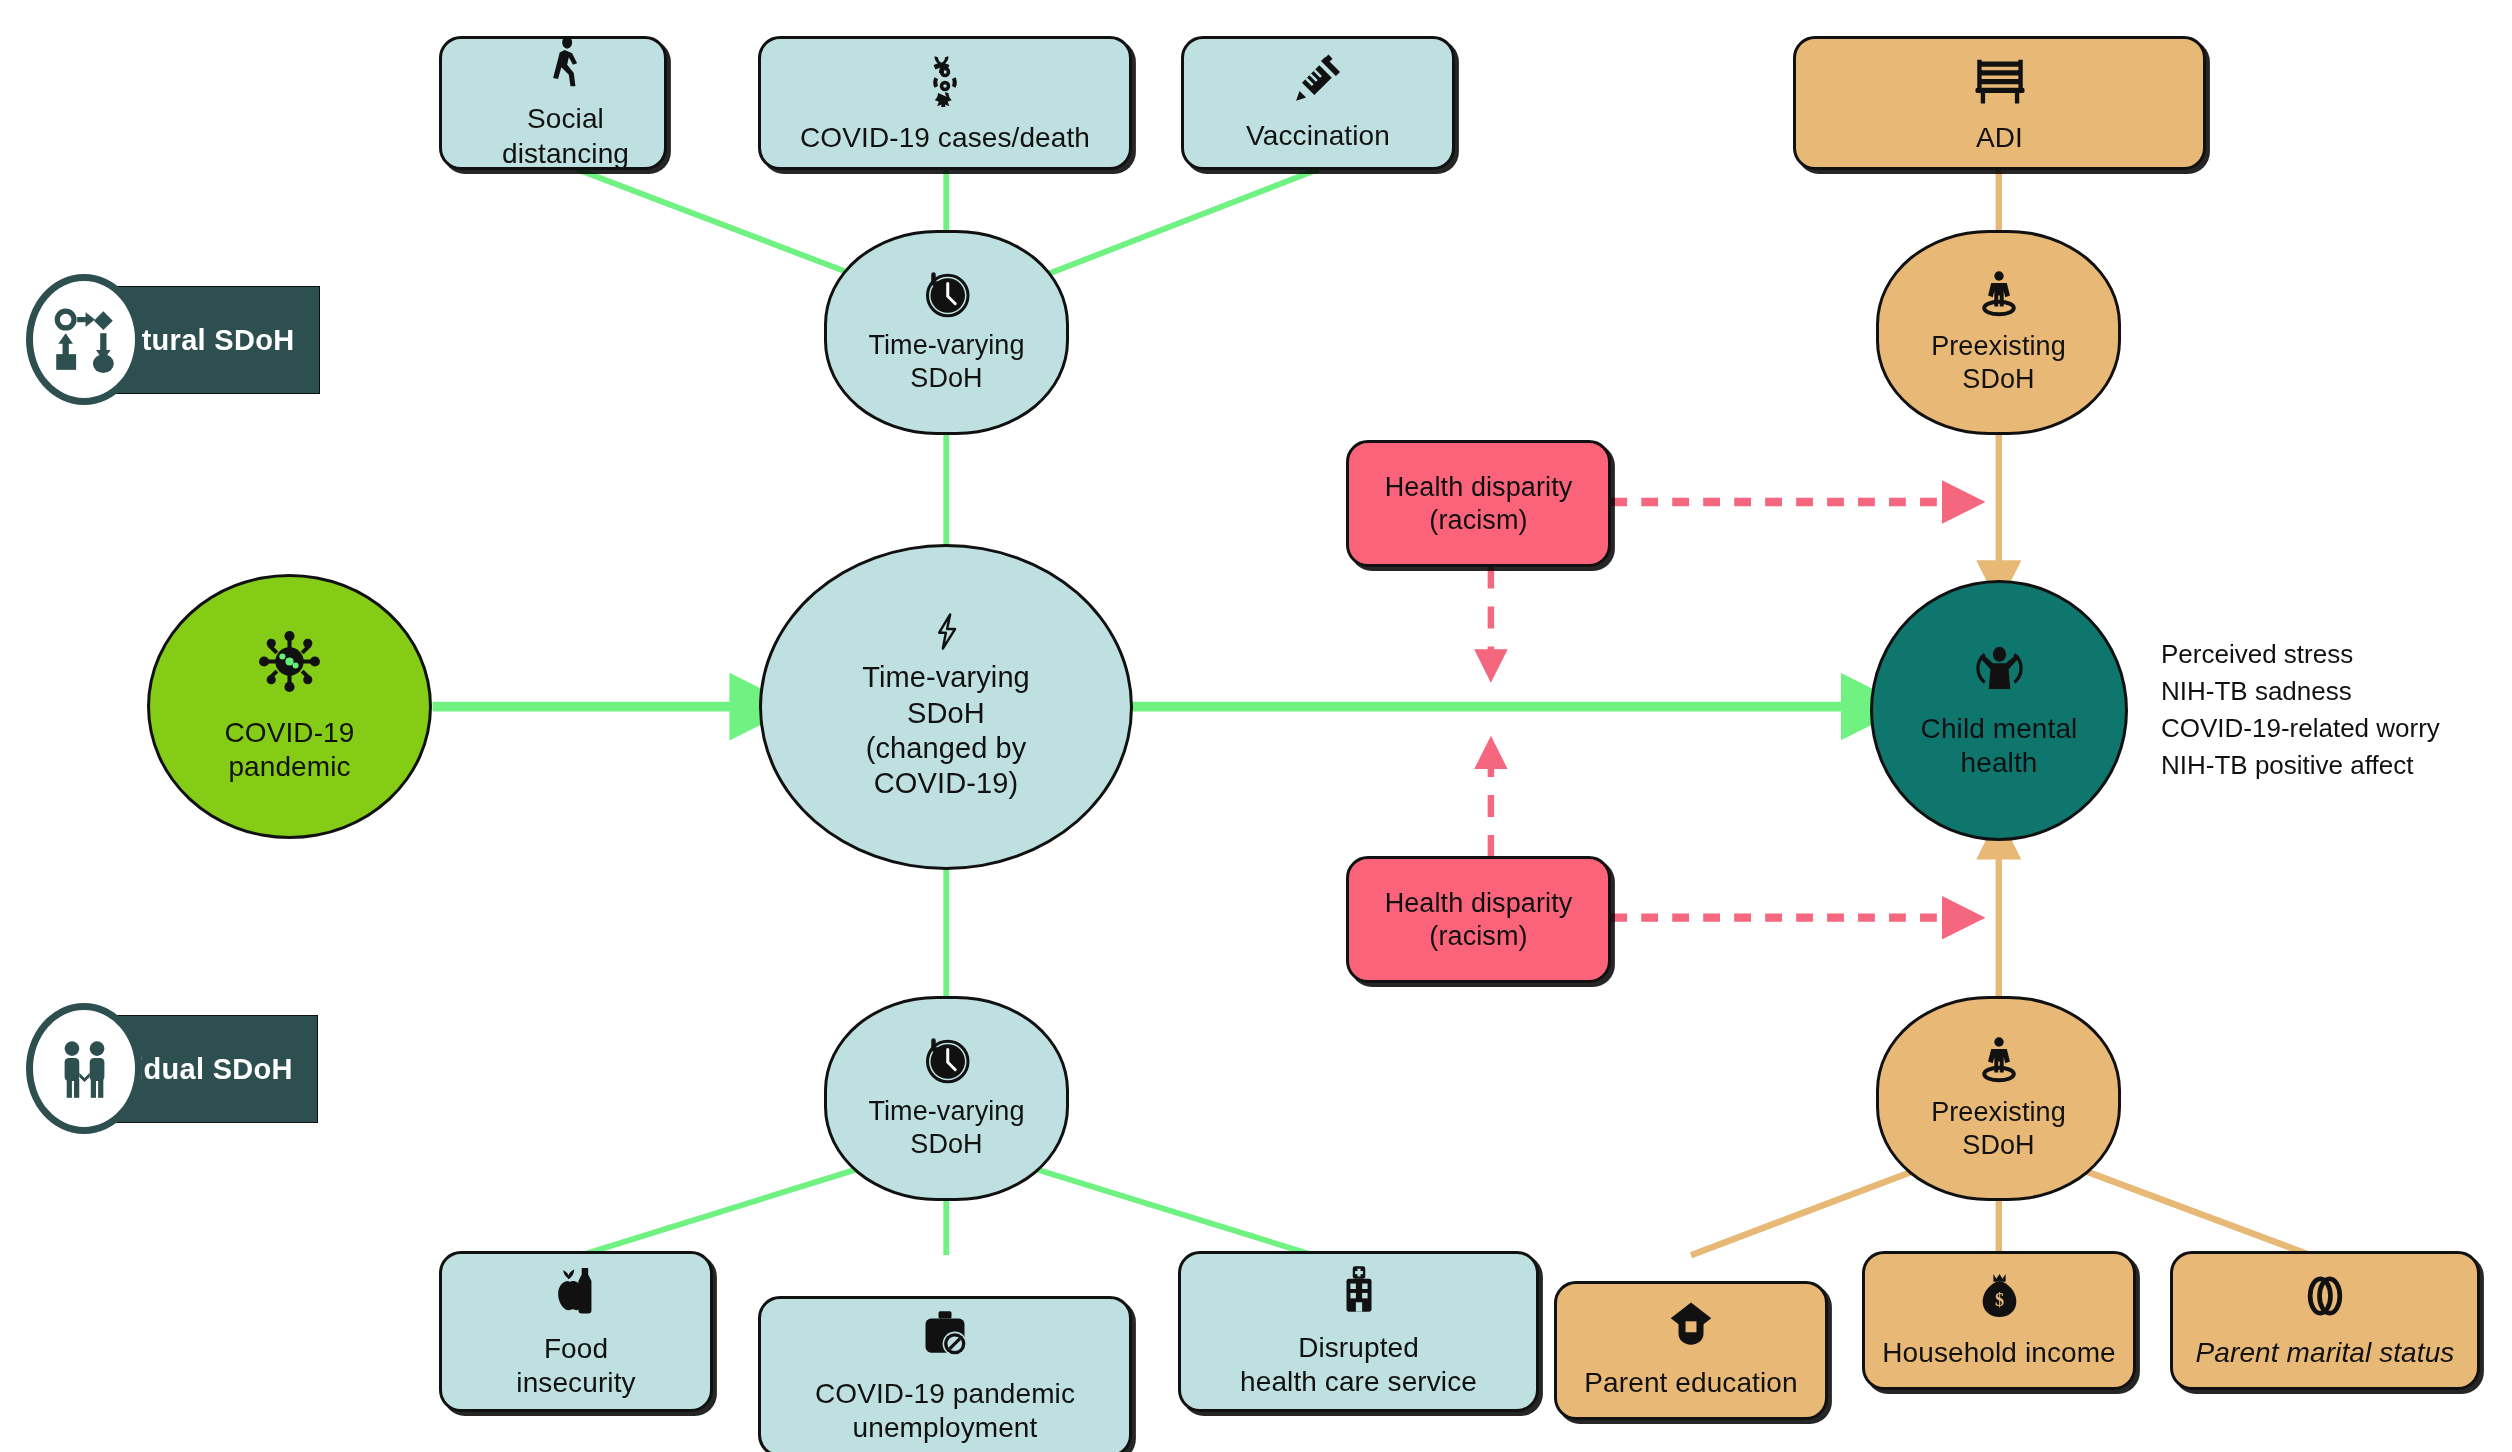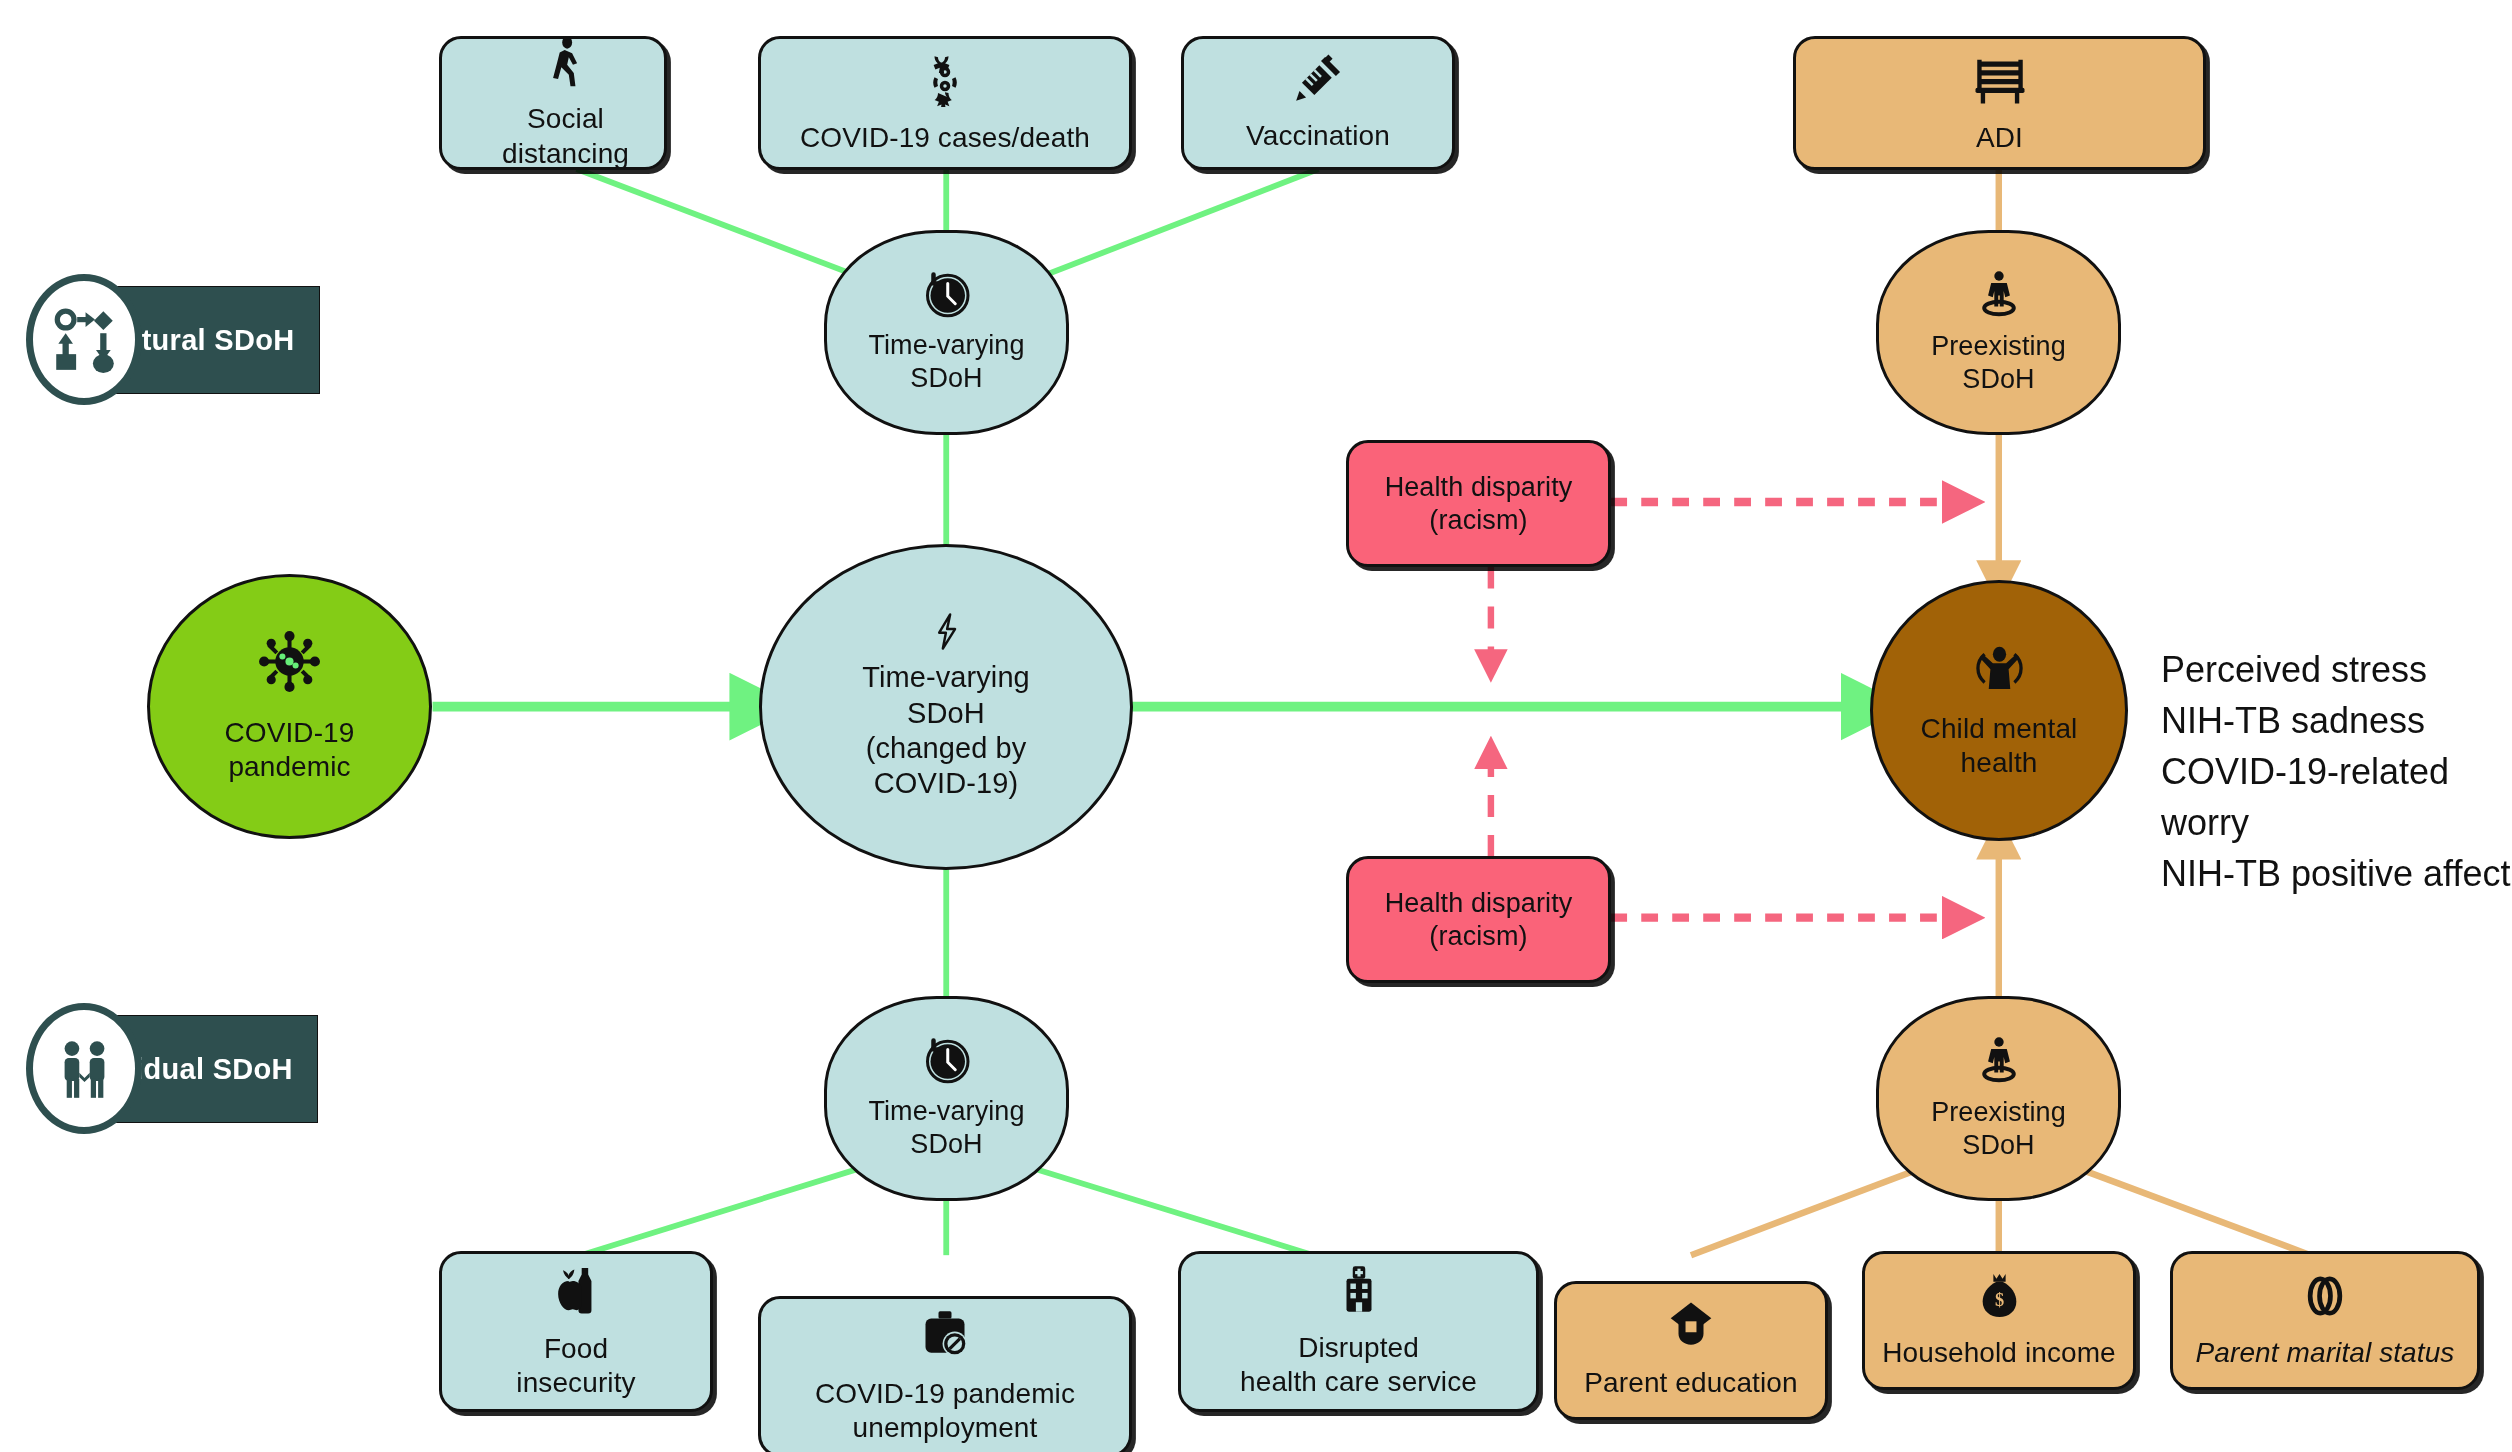--- a/index.html
+++ b/index.html
@@ -7,41 +7,41 @@
   #stage{position:relative;width:2512px;height:1452px;background:#fff;overflow:hidden;}
   svg#edges{position:absolute;left:0;top:0;width:2512px;height:1452px;}
 
   .node{position:absolute;box-sizing:border-box;display:flex;flex-direction:column;
         align-items:center;justify-content:center;text-align:center;color:#111;}
   .rbox{border:3.2px solid #111;border-radius:22px;box-shadow:3.9px 3.9px 0 0 rgba(0,0,0,0.85);}
   .teal{background:#bfe0e0;}
   .orange{background:#e8b877;}
   .pinkbox{background:#fa6379;}
   .greenc{background:#84cc16;}
-  .pinkc{background:#a16207;}
+  .pinkc{background:#0f766e;}
 
   .ell{border:3.2px solid #111;border-radius:50%;}
   .sq-rounded{border:3.2px solid #111;border-radius:46%;}
 
   .icon{display:block;line-height:0;}
   .lbl{font-size:28px;line-height:1.22;font-weight:400;letter-spacing:0.1px;}
   .lbl.small{font-size:27px;}
   .lbl.mid{font-size:29px;}
 
   
   .legend{position:absolute;display:flex;align-items:center;}
   .legend .plate{position:absolute;left:39px;top:0;height:100%;
      background:#2e4f4f;border:1.9px solid #111;box-sizing:border-box;
      display:flex;align-items:center;justify-content:flex-end;padding-right:24.5px;}
   .legend .plate span{color:#fff;font-size:29px;font-weight:700;letter-spacing:0.3px;}
   .legend .badge{position:absolute;left:0;top:-11.6px;width:116px;height:calc(100% + 23px);
      background:#fff;border:7.7px solid #2e4f4f;border-radius:50%;box-sizing:border-box;
      display:flex;align-items:center;justify-content:center;z-index:2;}
 
-  .outcome-list{position:absolute;color:#111;font-size:36px;line-height:1.42;margin-top:8px;}
+  .outcome-list{position:absolute;color:#111;font-size:26px;line-height:1.42;}
 </style>
 </head>
 <body>
 
 <div id="stage">
 
   <svg id="edges" viewBox="0 0 3892 2250">
     <defs>
       <marker id="ag" markerWidth="7" markerHeight="7" refX="3.2" refY="3.5" orient="auto">
         <path d="M0,0 L7,3.5 L0,7 z" fill="#6ff281"></path>

